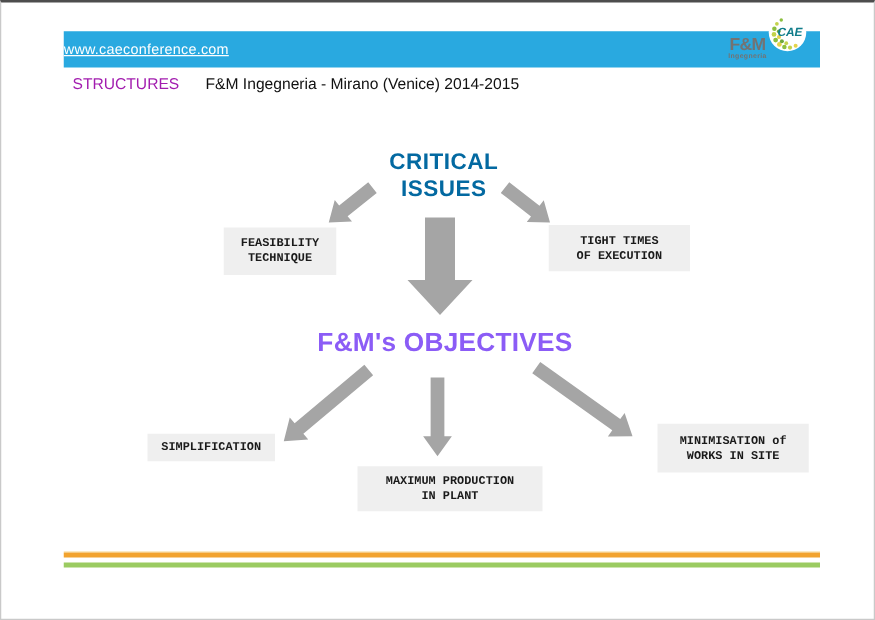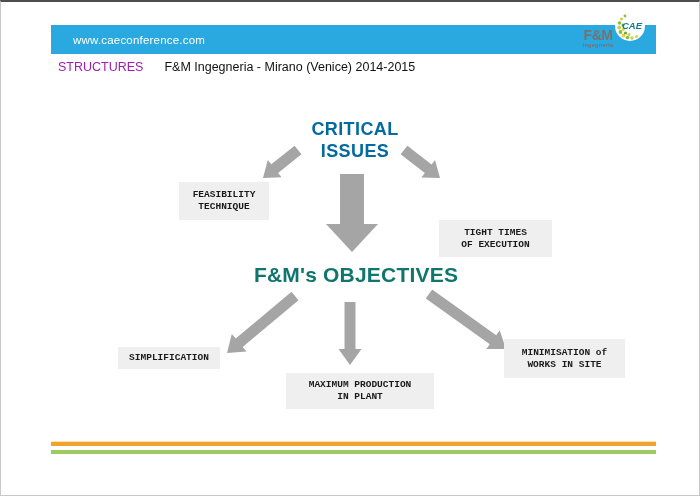--- a/index.html
+++ b/index.html
@@ -6,49 +6,49 @@
   .slide {
     position:relative; width:700px; height:496px; background:#ffffff;
     box-sizing:border-box; border:1px solid #c9c9c9; border-top:2px solid #4d4d4d;
     font-family:"Liberation Sans", sans-serif; overflow:hidden;
   }
   
   .topbar {
     position:absolute; left:50px; top:23px; width:605px; height:29px;
     background:#29A9E0; display:flex; align-items:center;
   }
-  .url { color:#ffffff; font-size:11.5px; margin-left:22px; letter-spacing:0.2px; cursor:pointer; }
+  .url { color:#ffffff; font-size:11.5px; letter-spacing:0.2px; cursor:pointer;text-decoration:underline; }
   .fm-logo { position:absolute; left:577px; top:26px; width:40px; text-align:center; color:#737373; line-height:1; z-index:3; }
   .fm-name { font-size:14px; font-weight:bold; letter-spacing:-0.5px; display:block; }
   .fm-sub  { font-size:5.5px; font-weight:bold; display:block; margin-top:1px; letter-spacing:0.3px; }
   .cae-logo { position:absolute; left:613px; top:8px; z-index:3;font-style:italic; }
   
   .titleline { position:absolute; left:57px; top:58px; font-size:12.5px; color:#111111; white-space:nowrap; }
   .title-em { color:#a21caf; font-weight:normal; margin-right:21px; }
   
   .critical {
     position:absolute; left:254px; top:116px; width:200px; text-align:center;
     font-size:18px; font-weight:bold; line-height:22px; color:#0369a1;
     white-space:pre-line; letter-spacing:0.4px;
   }
   .objectives {
     position:absolute; left:245px; top:261px; width:220px; text-align:center;
-    font-size:21px; font-weight:bold; color:#0f766e; letter-spacing:0.2px;
+    font-size:21px; font-weight:bold; color:#8b5cf6; letter-spacing:0.2px;
   }
   
   .gbox {
     position:absolute; background:#EFEFEF; color:#1a1a1a;
     display:flex; align-items:center; justify-content:center; text-align:center;
     font-weight:bold; font-size:9.5px; line-height:12px; white-space:pre-line;font-family:Liberation Mono, monospace;
   }
   #box-feasibility { left:178px; top:180px; width:90px;  height:38px; }
-  #box-tight       { left:438px; top:178px; width:113px; height:37px;margin-top:40px; }
+  #box-tight       { left:438px; top:178px; width:113px; height:37px; }
   #box-simpl       { left:117px; top:345px; width:102px; height:22px; }
   #box-maxprod     { left:285px; top:371px; width:148px; height:36px; }
-  #box-minim       { left:503px; top:337px; width:121px; height:39px; }
+  #box-minim       { left:525px; top:337px; width:121px; height:39px; }
   
   .arrows { position:absolute; left:0; top:0; width:700px; height:496px; pointer-events:none; }
   
   .stripe { position:absolute; left:50px; width:605px; }
   .stripe-pale   { top:439px; height:1px; background:#FAE3B0; }
   .stripe-orange { top:440px; height:4px; background:#F2A32E; }
   .stripe-green  { top:448px; height:4px; background:#9BCB61; }
 </style>
 </head>
 <body>

